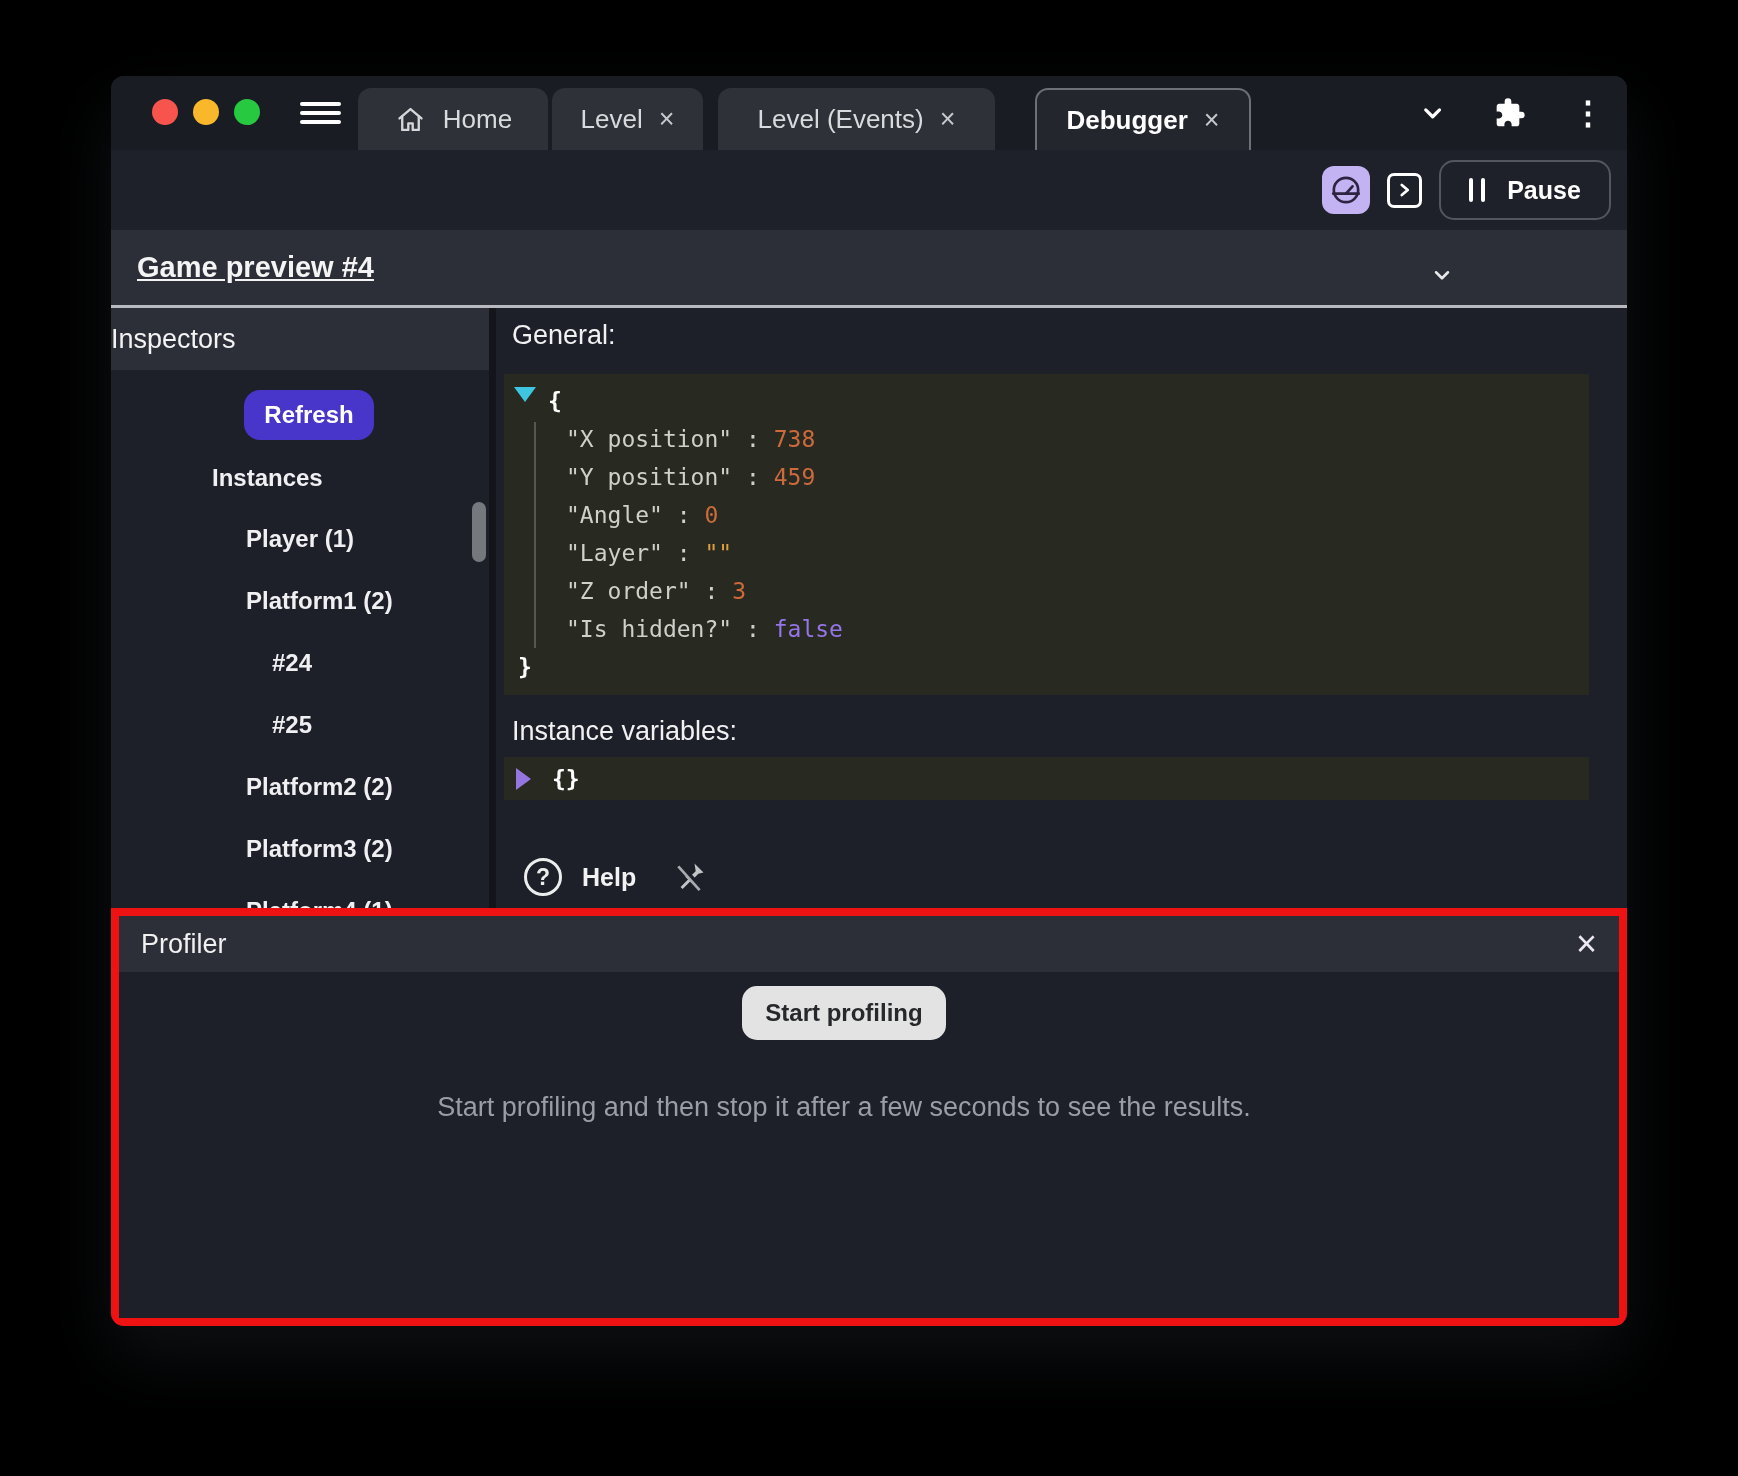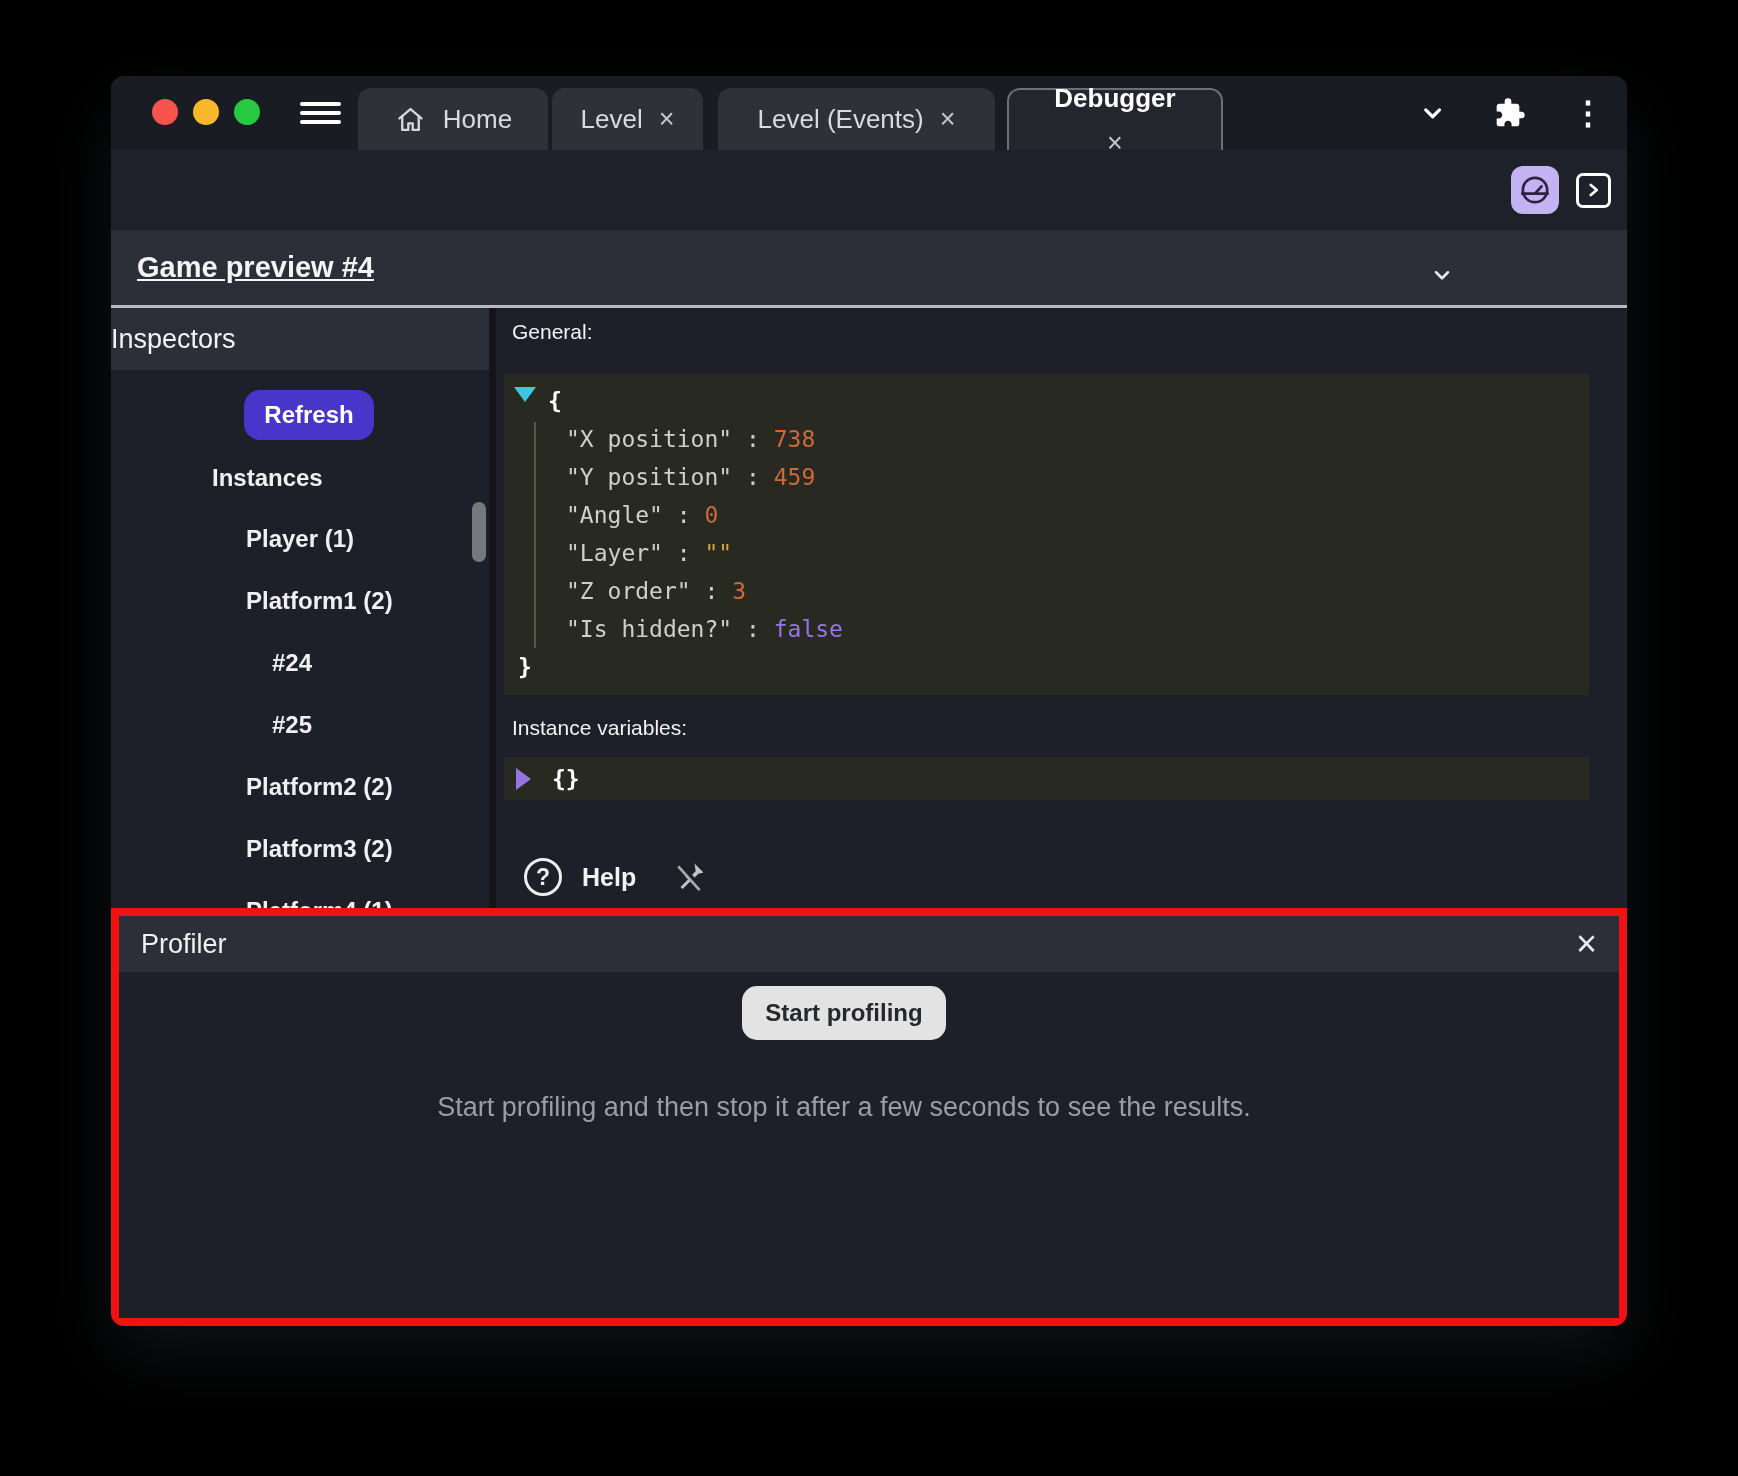--- a/index.html
+++ b/index.html
@@ -57,21 +57,21 @@
   .refresh-btn{position:absolute;left:133px;top:20px;width:130px;height:50px;border:none;
     background:var(--accent-purple);color:#fff;font-size:24px;font-weight:700;
     border-radius:16px;font-family:Liberation Sans, sans-serif;cursor:pointer;}
   .side-item{position:absolute;height:34px;line-height:34px;color:#f0eff2;font-size:24px;
     font-weight:600;white-space:nowrap;cursor:pointer;}
   .lvl1{left:101px;} .lvl2{left:135px;} .lvl3{left:161px;}
   .scroll-thumb{position:absolute;left:361px;top:132px;width:14px;height:60px;border-radius:7px;
     background:#75787d;cursor:pointer;}
   .v-divider{position:absolute;left:378px;top:0;width:7px;height:600px;background:var(--divider);}
   .main{position:absolute;left:385px;top:0;width:1131px;height:600px;}
-  .section-label{position:absolute;left:16px;color:#f1f1f2;font-size:21px;font-weight:500;}
+  .section-label{position:absolute;left:16px;color:#f1f1f2;font-size:27px;font-weight:500;}
   .tree-box{position:absolute;left:8px;top:66px;width:1085px;height:321px;background:var(--tree-bg);
     font-family:"DejaVu Sans Mono", monospace;font-size:23px;}
   .tree-line{position:absolute;height:38px;line-height:38px;white-space:pre;}
   .brace{color:#fff;font-weight:700;}
   .tri-down{position:absolute;left:10px;top:13px;width:0;height:0;cursor:pointer;
     border-left:11px solid transparent;border-right:11px solid transparent;
     border-top:15px solid var(--expanded);}
   .guide{position:absolute;left:30px;top:48px;height:226px;width:2px;background:#55584a;}
   .tree-row{position:absolute;left:62px;height:38px;line-height:38px;white-space:pre;}
   .tree-row .k{color:var(--key);} .tree-row .sep{color:var(--key);}
@@ -132,21 +132,21 @@
         <span>Home</span>
       </div>
       <div class="tab" style="left:441px;width:151px;">
         <span>Level</span>
         <span class="x">×</span>
       </div>
       <div class="tab" style="left:607px;width:277px;">
         <span>Level (Events)</span>
         <span class="x">×</span>
       </div>
-      <div class="tab active" style="left:896px;width:216px;flex-direction:column;">
+      <div class="tab active" style="left:924px;width:216px;">
         <span>Debugger</span>
         <span class="x">×</span>
       </div>
     </div>
 
     <div class="tb-icons">
       <span class="tb-icon" style="margin-right:32px;">
         <svg width="30" height="30" viewBox="0 0 24 24" fill="none" stroke="#fff" stroke-width="2.6" stroke-linecap="round" stroke-linejoin="round">
             <polyline points="7,9.5 12.5,15 18,9.5"></polyline>
           </svg>
@@ -169,20 +169,27 @@
           <path d="M12 14.6l4.6-5.2"></path>
         </svg>
       </span>
     </div>
     <div class="console-btn">
       <span>
         <svg width="22" height="22" viewBox="0 0 24 24" fill="none" stroke="#fff" stroke-width="3" stroke-linecap="round" stroke-linejoin="round">
             <polyline points="8.5,6.5 15,12 8.5,17.5"></polyline>
           </svg>
       </span>
+    </div>
+    <div class="pause-btn">
+      <span class="pause-glyph">
+          <i></i>
+          <i></i>
+        </span>
+      <span>Pause</span>
     </div>
   </div>
 
   <div class="pv">
     <span class="pv-title">Game preview #4</span>
     <span class="pv-chevron">
       <svg width="26" height="26" viewBox="0 0 24 24" fill="none" stroke="#e8e8ea" stroke-width="2.4" stroke-linecap="round" stroke-linejoin="round">
           <polyline points="6.5,9.5 12,15 17.5,9.5"></polyline>
         </svg>
     </span>

